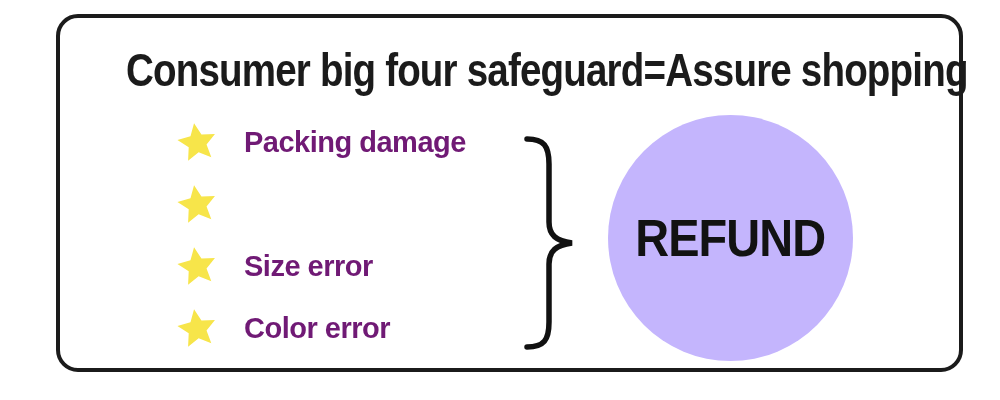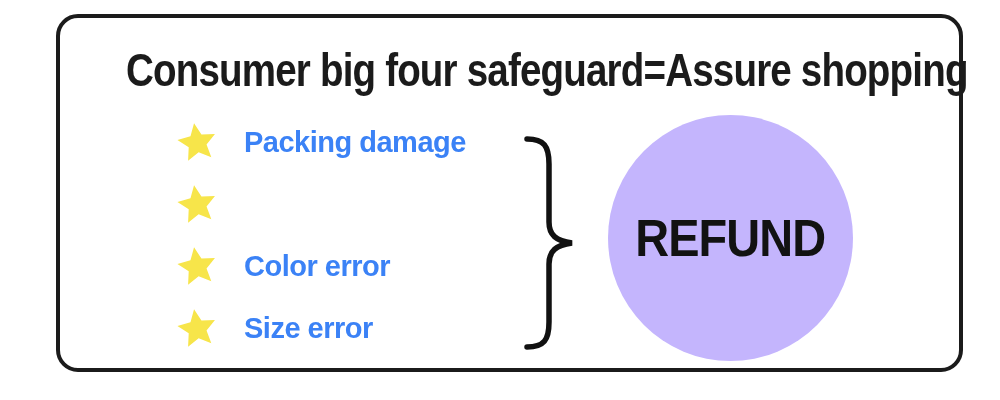--- a/index.html
+++ b/index.html
@@ -55,21 +55,21 @@
     flex: 0 0 42px;
     margin-right: 26px;
   }
   .star-wrap svg {
     display: block;
     transform: rotate(-9deg);
   }
   .benefit-label {
     font-size: 29px;
     font-weight: bold;
-    color: #3b82f6;
+    color: #701a75;
     white-space: nowrap;
     letter-spacing: -0.5px;
   }
   .brace {
     position: absolute;
     left: 458px;
     top: 116px;
     width: 62px;
     height: 218px;
   }
@@ -120,30 +120,30 @@
           </svg>
         </span>
       </div>
 
       <div class="benefit-row">
         <span class="star-wrap">
           <svg width="42" height="40" viewBox="0 0 40 38">
             <polygon fill="#f7e54a" points="20,1 25.3,12.7 38.1,14.1 28.6,22.8 31.2,35.4 20,29 8.8,35.4 11.4,22.8 1.9,14.1 14.7,12.7"></polygon>
           </svg>
         </span>
-        <span class="benefit-label">Color error</span>
+        <span class="benefit-label">Size error</span>
       </div>
 
       <div class="benefit-row">
         <span class="star-wrap">
           <svg width="42" height="40" viewBox="0 0 40 38">
             <polygon fill="#f7e54a" points="20,1 25.3,12.7 38.1,14.1 28.6,22.8 31.2,35.4 20,29 8.8,35.4 11.4,22.8 1.9,14.1 14.7,12.7"></polygon>
           </svg>
         </span>
-        <span class="benefit-label">Size error</span>
+        <span class="benefit-label">Color error</span>
       </div>
 
     </div>
 
     <div class="brace">
       <svg width="62" height="218" viewBox="0 0 62 218">
         <path d="M 9 5
                  C 26 5, 31 12, 31 30
                  L 31 88
                  C 31 101, 38 107, 54 109

